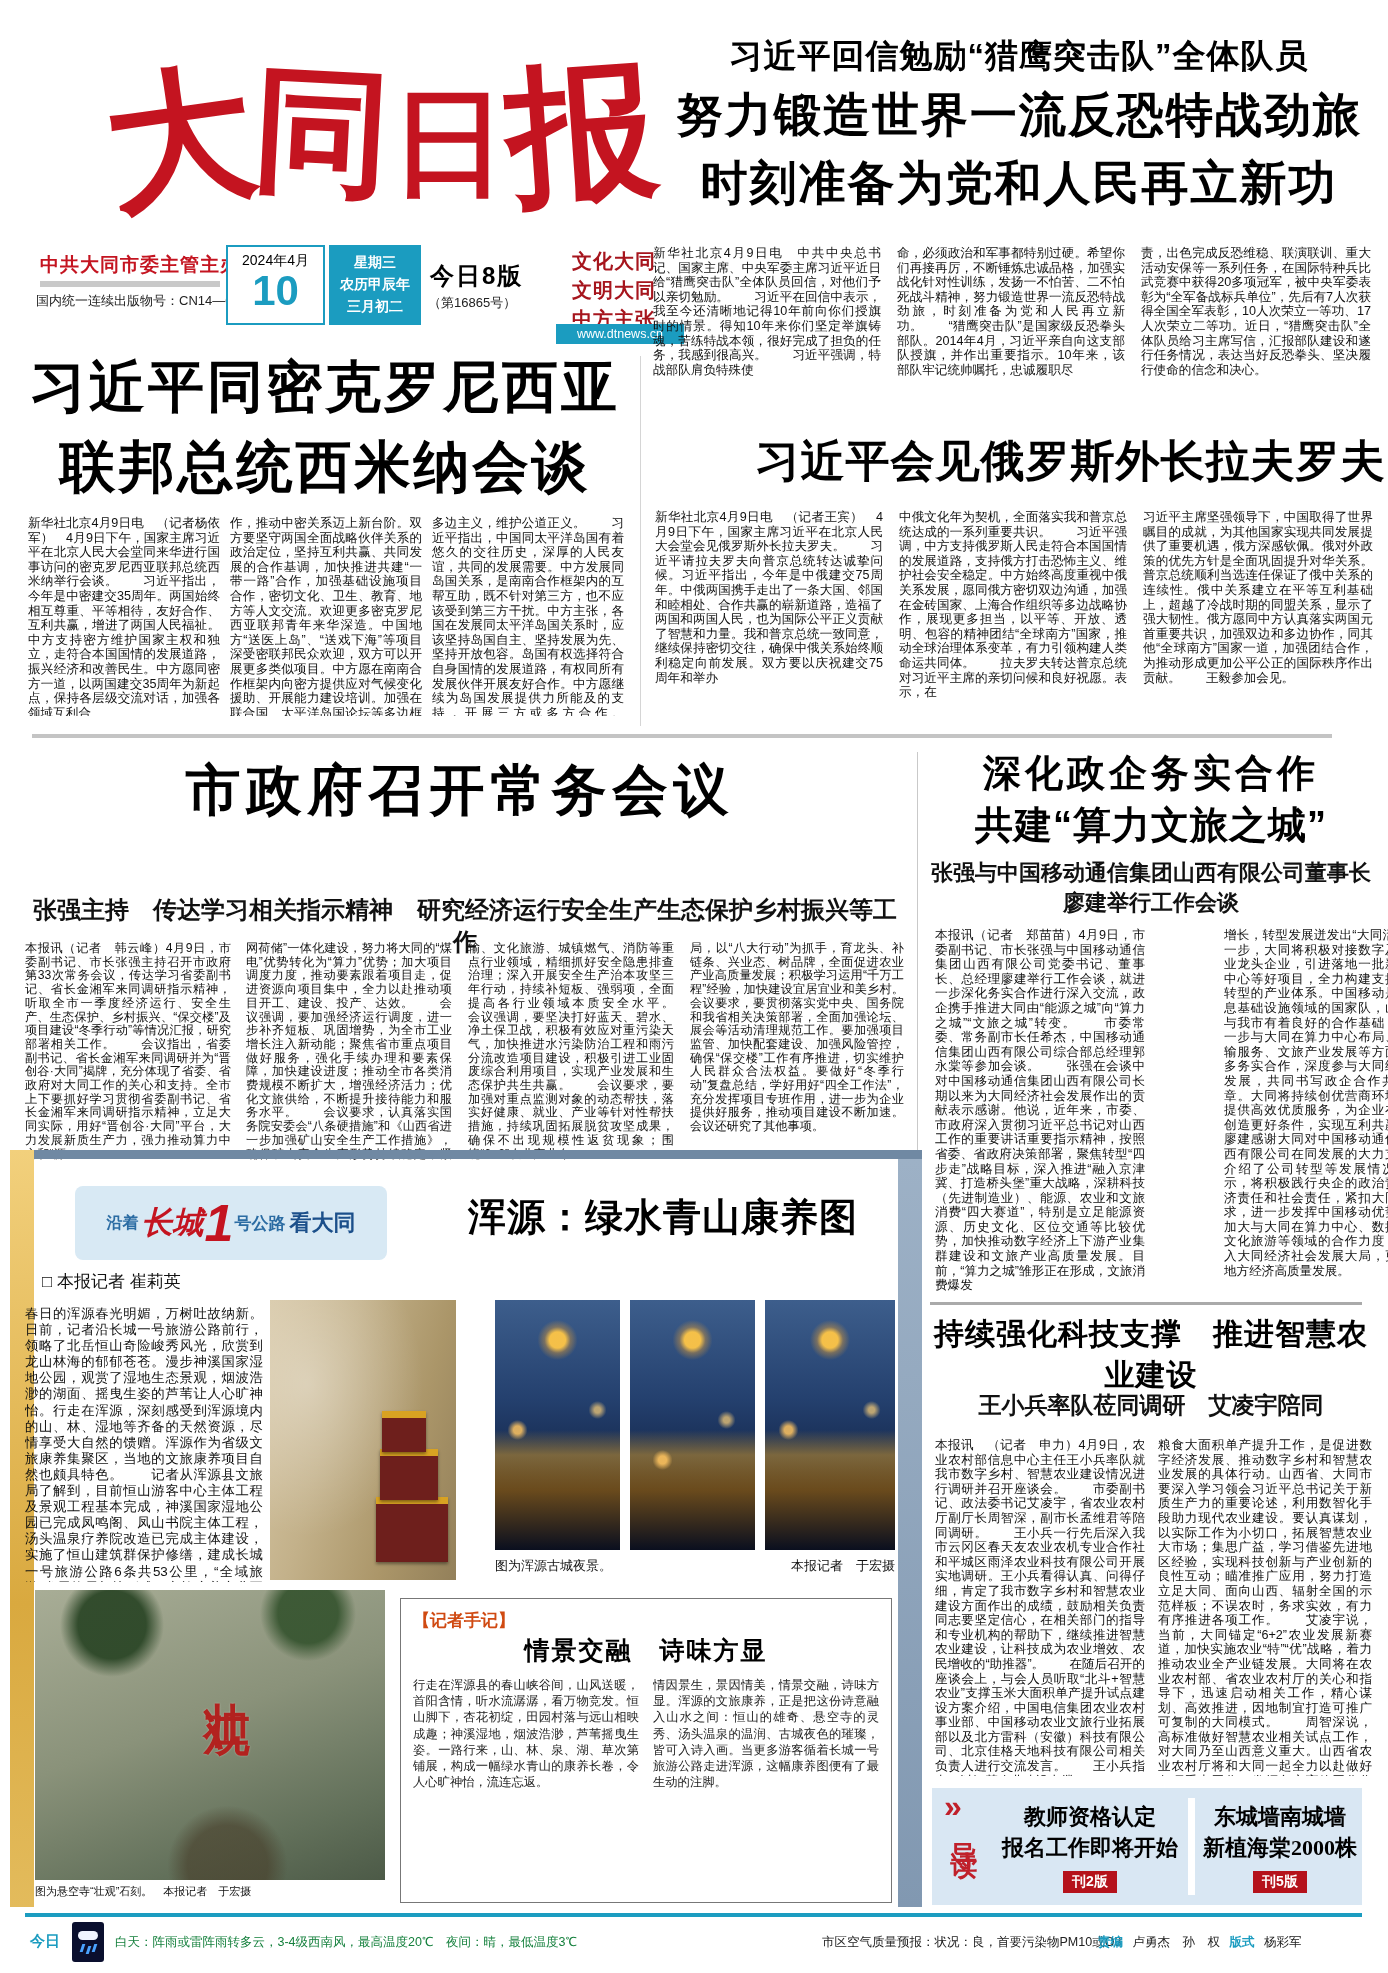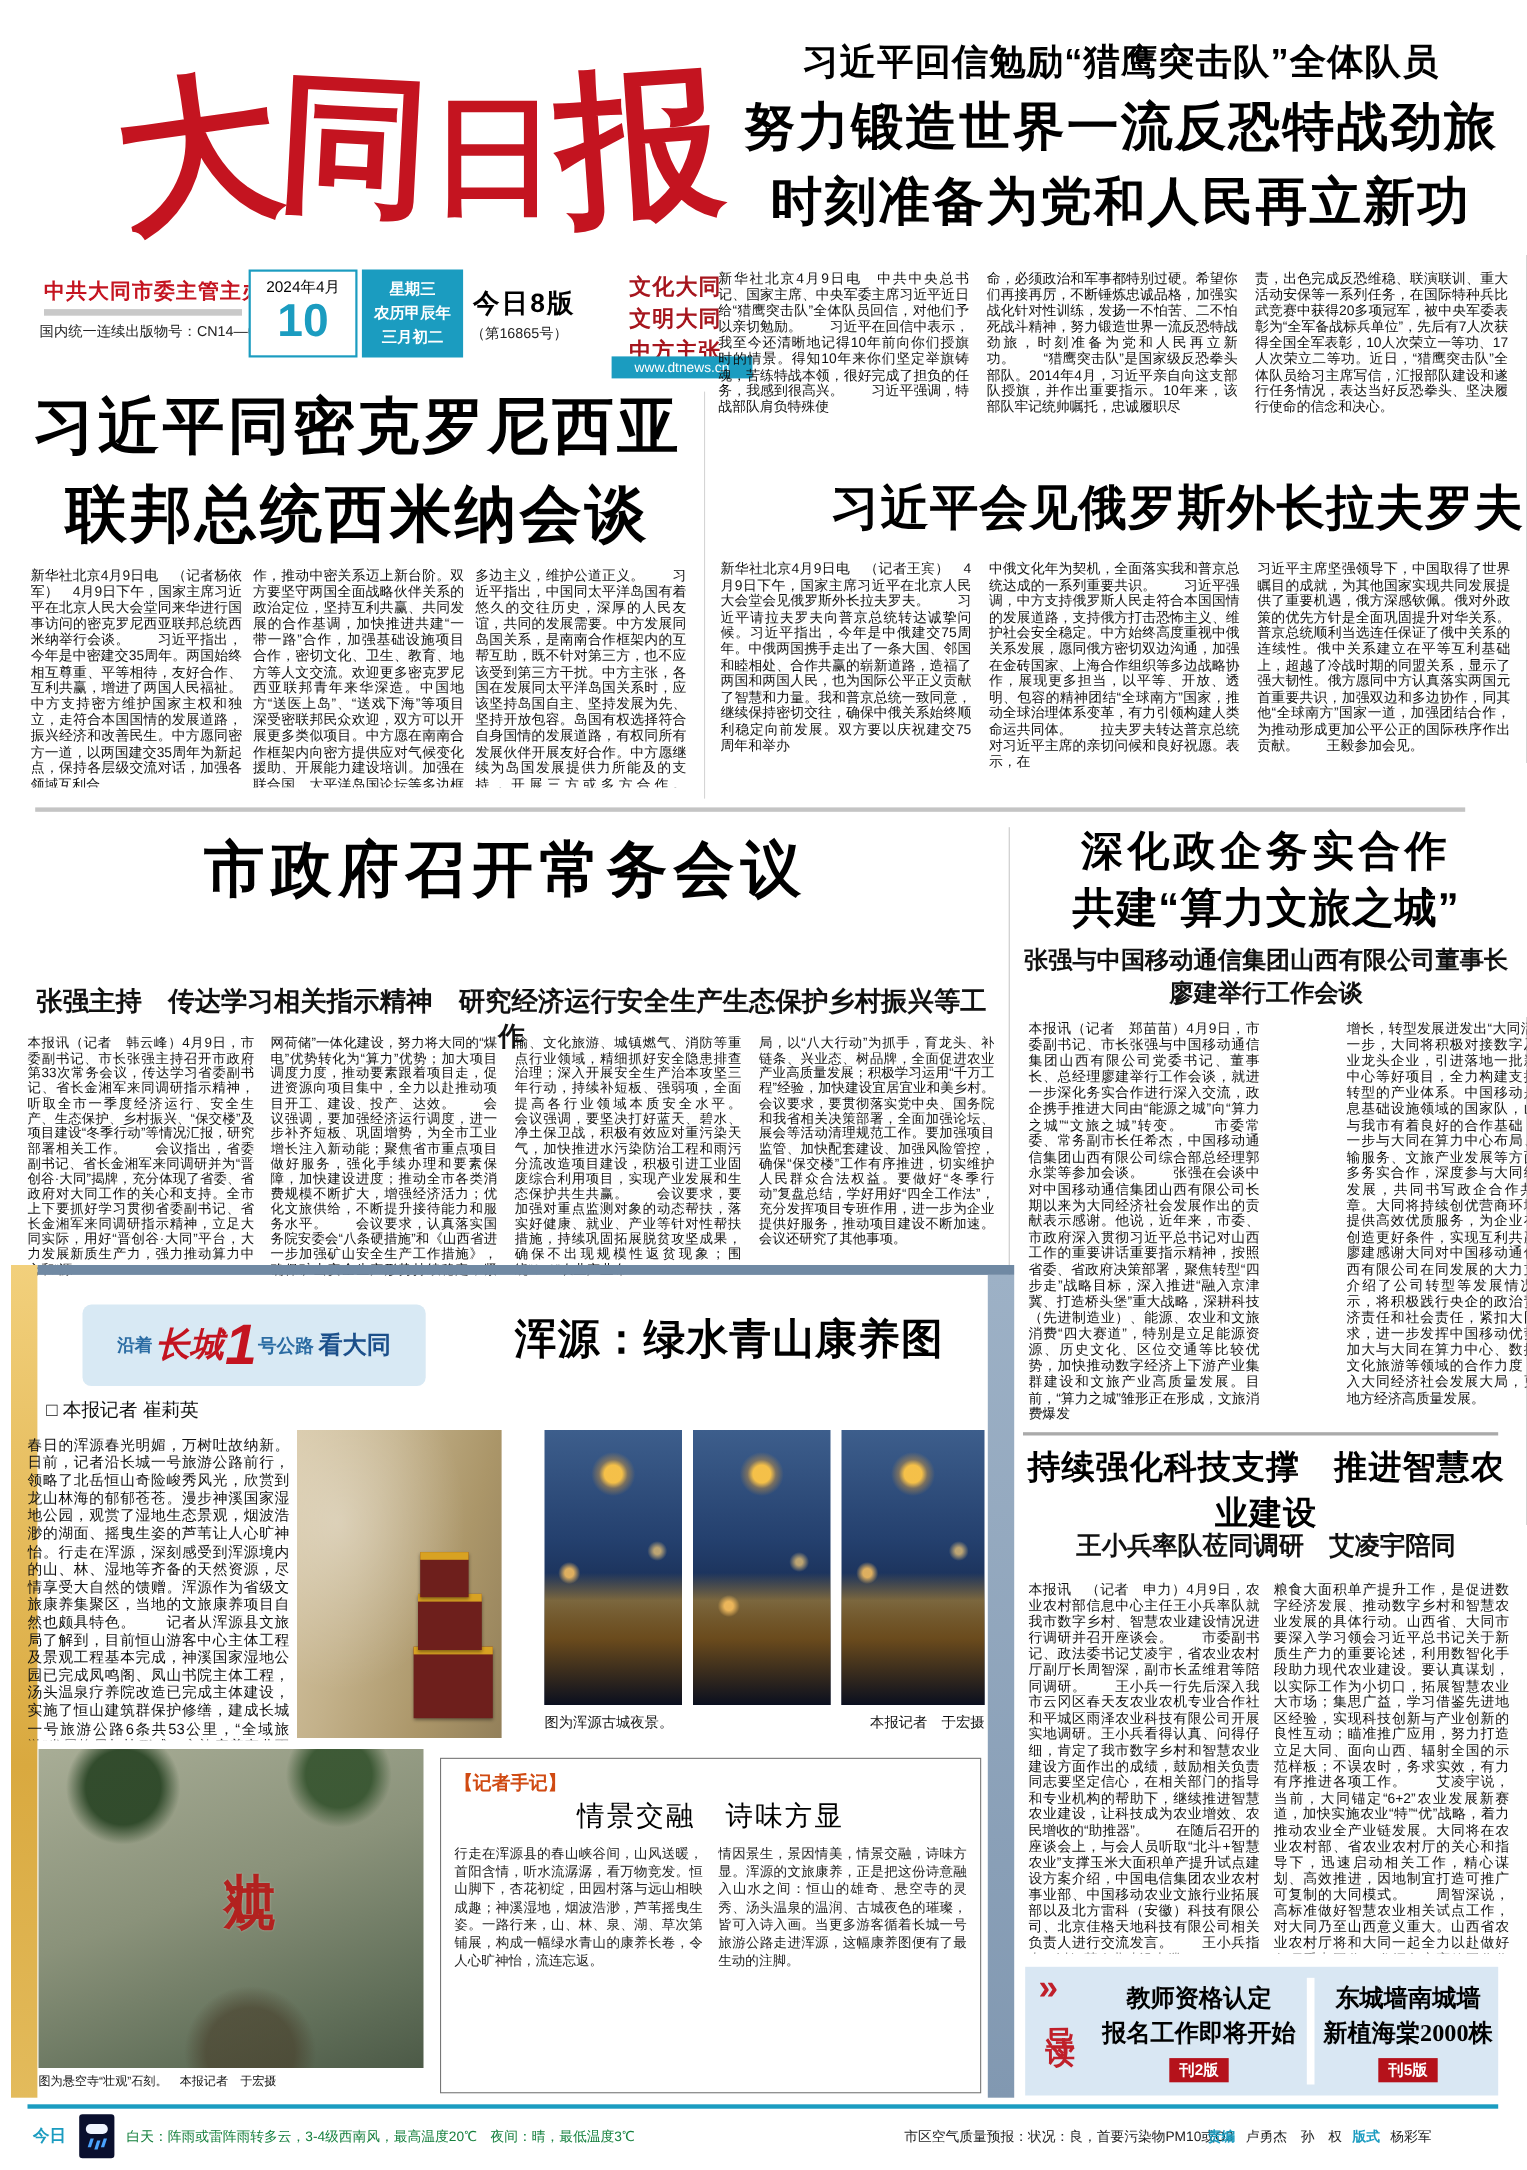--- a/index.html
+++ b/index.html
@@ -117,21 +117,21 @@
       radial-gradient(circle at 18% 52%,rgba(255,196,96,.85) 0 4px,transparent 10px),
       radial-gradient(circle at 82% 44%,rgba(255,210,120,.7) 0 3px,transparent 9px),
       linear-gradient(180deg,transparent 52%,rgba(206,152,46,.55) 62%,rgba(122,82,22,.85) 76%,#0a0f1f 100%),
       linear-gradient(180deg,#3d5e8c 0%,#24406e 40%,#122447 70%,#0b1630 100%);}
   .np1{left:495px;} .np2{left:630px;background-position:0 0,10px 30px,-6px 10px,0 0,0 0;}
   .np3{left:765px;width:130px;}
   .ncap-l{left:495px;top:1557px;font-size:13px;}
   .ncap-r{left:735px;top:1557px;width:160px;font-size:13px;text-align:right;}
   .notes{left:400px;top:1598px;width:492px;height:305px;border:1.5px solid #777;box-sizing:border-box;padding:10px 12px;}
   .notes-label{font-size:17px;font-weight:bold;color:#d04a12;}
-  .notes-title{text-align:center;font-size:25px;font-weight:400;color:#000;margin-top:2px;letter-spacing:2px;}
+  .notes-title{text-align:center;font-size:25px;font-weight:700;color:#000;margin-top:2px;letter-spacing:2px;}
   .notes-cols{display:flex;gap:14px;margin-top:10px;}
   .notes-col{width:50%;font-size:12.3px;line-height:16.2px;text-align:justify;height:210px;overflow:hidden;color:#222;}
   .rock{left:35px;top:1590px;width:350px;height:290px;
         background:radial-gradient(circle at 22% 12%,rgba(38,66,34,.9) 0 34px,transparent 52px),
                    radial-gradient(circle at 78% 8%,rgba(46,78,40,.85) 0 30px,transparent 48px),
                    radial-gradient(circle at 55% 95%,rgba(70,60,40,.6) 0 40px,transparent 60px),
                    linear-gradient(160deg,#a8ad96 0%,#8a927a 45%,#62705a 80%,#4c5a47 100%);}
   .rock-ins{position:absolute;left:46%;top:26%;writing-mode:vertical-rl;color:#b2221f;
             font-size:46px;font-weight:900;font-family:"Liberation Serif",serif;letter-spacing:10px;text-shadow:0 0 2px rgba(255,255,255,.4);}
   .rcap{left:35px;top:1884px;width:350px;font-size:11px;text-align:left;}

